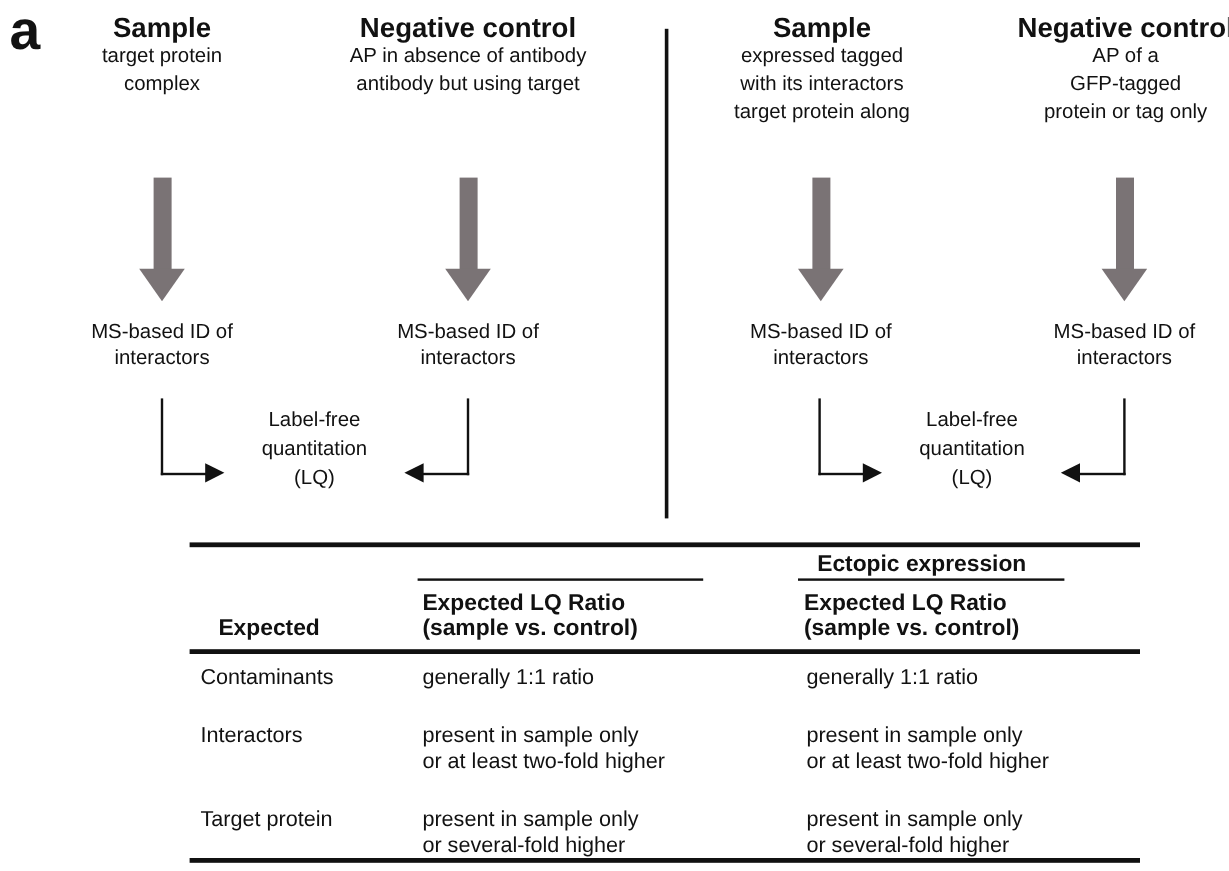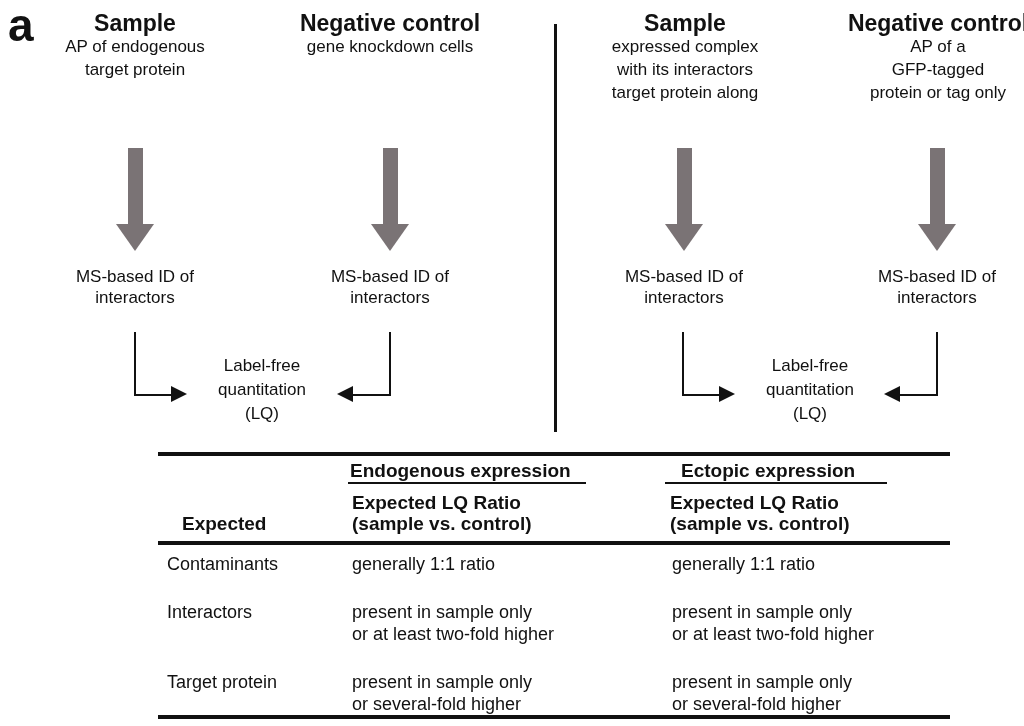--- a/index.html
+++ b/index.html
@@ -19,48 +19,49 @@
     border-top:27px solid #7a7375;}
   .ms-label{position:absolute;top:266px;width:200px;text-align:center;
     font-size:17px;line-height:21px;}
   .elbow{position:absolute;top:332px;width:38px;height:62px;}
   .elbow-l{border-left:2px solid #111;border-bottom:2px solid #111;}
   .elbow-r{border-right:2px solid #111;border-bottom:2px solid #111;}
   .tri{position:absolute;top:386px;width:0;height:0;
     border-top:8px solid transparent;border-bottom:8px solid transparent;}
   .tri-r{border-left:16px solid #111;}
   .tri-l{border-right:16px solid #111;}
-  .lq-label{position:absolute;top:354px;width:200px;text-align:center;
+  .lq-label{position:absolute;top:338px;width:200px;text-align:center;
     font-size:17px;line-height:24px;}
   .rule{position:absolute;left:158px;width:792px;height:4px;background:#111;}
   .underline{position:absolute;top:482px;height:2px;background:#111;}
   .tb{position:absolute;font-size:19px;font-weight:700;line-height:21px;}
   .tt{position:absolute;font-size:18px;line-height:22px;}
 </style>
 </head>
 <body>
 
 <div class="fig">
 
   <div class="abs panel-label" style="left:8px;top:2px;">a</div>
 
   <div class="col" style="left:35px;width:200px;">
     <div class="col-title">Sample</div>
-    <div class="col-line">AP of endogenous</div>
     <div class="col-line">target protein</div>
+    <div class="col-line">complex</div>
   </div>
 
   <div class="col" style="left:272px;width:236px;">
     <div class="col-title">Negative control</div>
-    <div class="col-line">gene knockdown cells</div>
+    <div class="col-line">AP in absence of antibody</div>
+    <div class="col-line">antibody but using target</div>
   </div>
 
   <div class="col" style="left:583px;width:204px;">
     <div class="col-title">Sample</div>
-    <div class="col-line">expressed complex</div>
+    <div class="col-line">expressed tagged</div>
     <div class="col-line">with its interactors</div>
     <div class="col-line">target protein along</div>
   </div>
 
   <div class="col" style="left:836px;width:204px;">
     <div class="col-title">Negative control</div>
     <div class="col-line">AP of a</div>
     <div class="col-line">GFP-tagged</div>
     <div class="col-line">protein or tag only</div>
   </div>
@@ -109,21 +110,20 @@
     <div>(LQ)</div>
   </div>
   <div class="lq-label" style="left:710px;">
     <div>Label-free</div>
     <div>quantitation</div>
     <div>(LQ)</div>
   </div>
 
   <div class="rule" style="top:452px;"></div>
 
-  <div class="tb" style="left:350px;top:460px;">Endogenous expression</div>
   <div class="underline" style="left:348px;width:238px;"></div>
 
   <div class="tb" style="left:681px;top:460px;">Ectopic expression</div>
   <div class="underline" style="left:665px;width:222px;"></div>
 
   <div class="tb" style="left:182px;top:513px;">Expected</div>
 
   <div class="tb" style="left:352px;top:492px;">
     <div>Expected LQ Ratio</div>
     <div>(sample vs. control)</div>

